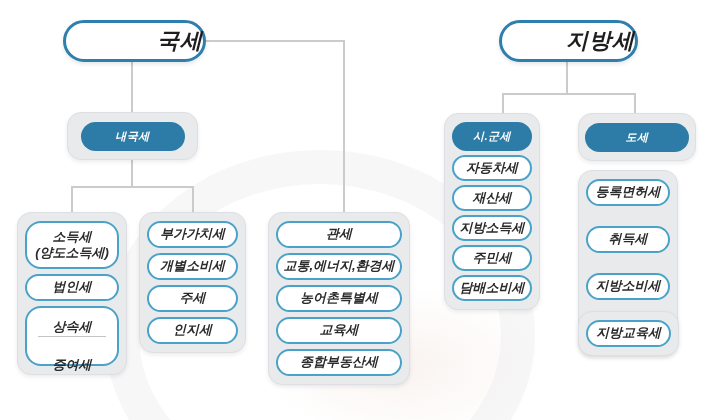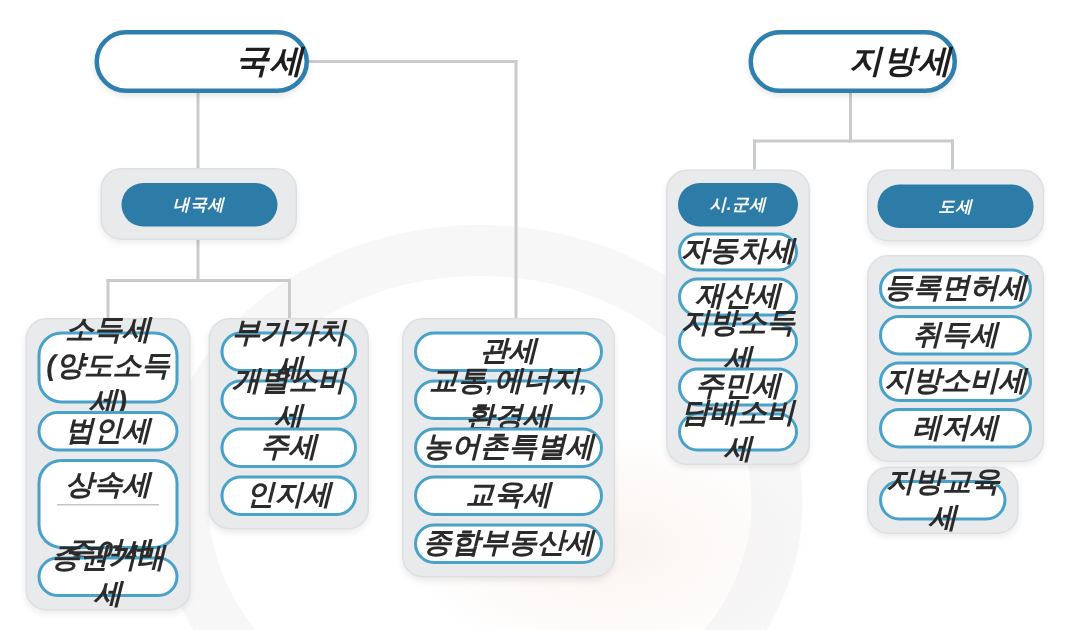--- a/index.html
+++ b/index.html
@@ -68,21 +68,21 @@
     letter-spacing: 0.5px;
   }
   .pill.inset { width: 104px; }
 
   
   .item {
     background: #ffffff;
     border: 2px solid #4aa2c9;
     border-radius: 14px;
     color: #2b2b2b;
-    font-size: 19px; font-weight: 700; font-style: italic;
+    font-size: 13px; font-weight: 700; font-style: italic;
     display: flex; align-items: center; justify-content: center;
     text-align: center;
     height: 27px;
     flex: 0 0 auto;
     white-space: pre-line;
     line-height: 1.25;
   }
   .item.h2 { height: 48px; border-radius: 16px; }
   .item.h26 { height: 26px; }
   .item.split {
@@ -126,21 +126,20 @@
 
   <div class="panel" style="left:17px;top:212px;width:110px">
     <div class="item h2">소득세
 (양도소득세)</div>
     <div class="item">법인세</div>
     <div class="item split">
       <div class="half">상속세</div>
       <div class="split-div"></div>
       <div class="half">증여세</div>
     </div>
-    <div class="item">증권거래세</div>
   </div>
 
   <div class="panel" style="left:139px;top:212px;width:107px">
     <div class="item">부가가치세</div>
     <div class="item">개별소비세</div>
     <div class="item">주세</div>
     <div class="item">인지세</div>
   </div>
 
   <div class="panel" style="left:268px;top:212px;width:142px">
@@ -157,21 +156,21 @@
     <div class="item h26">재산세</div>
     <div class="item h26">지방소득세</div>
     <div class="item h26">주민세</div>
     <div class="item h26">담배소비세</div>
   </div>
 
   <div class="panel center" style="left:578px;top:113px;width:118px;height:48px">
     <div class="pill inset">도세</div>
   </div>
 
-  <div class="panel" style="left:578px;top:170px;width:118px;gap:4px">
+  <div class="panel" style="left:578px;top:170px;width:100px;gap:20px">
     <div class="item">등록면허세</div>
     <div class="item">취득세</div>
     <div class="item">지방소비세</div>
     <div class="item">레저세</div>
   </div>
 
   <div class="panel" style="left:578px;top:311px;width:101px;gap:8px">
     <div class="item">지방교육세</div>
   </div>
 

